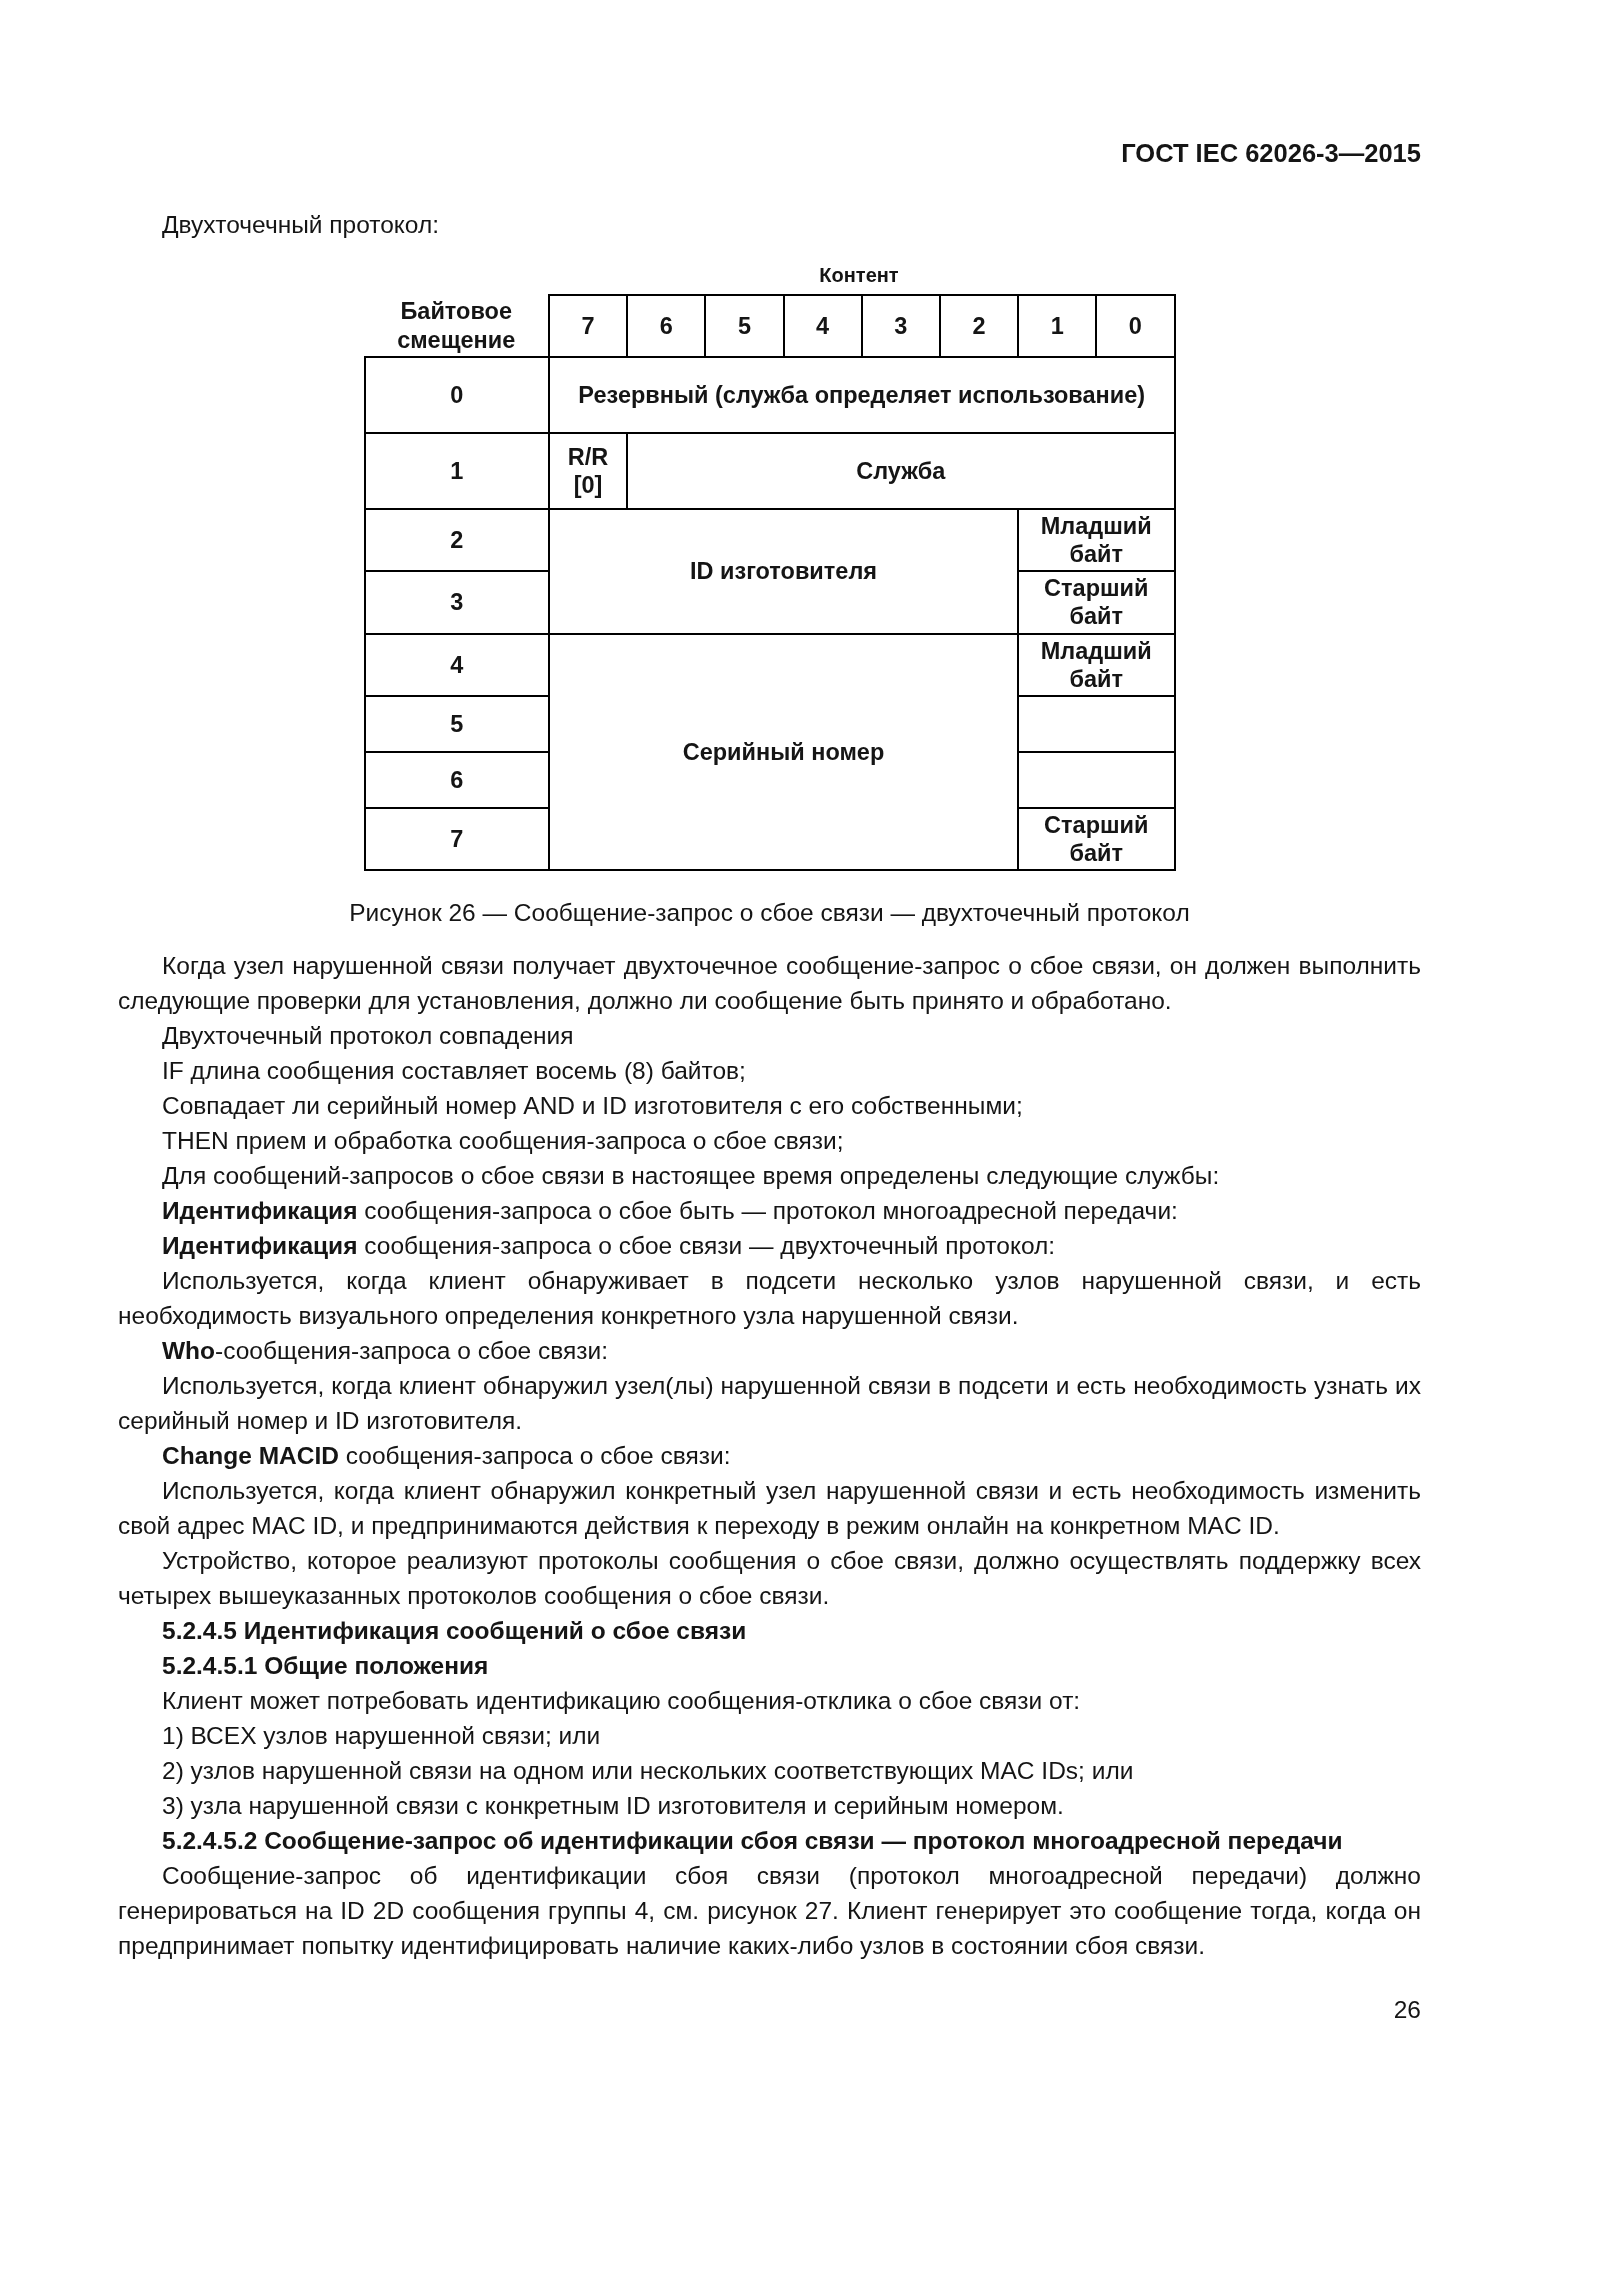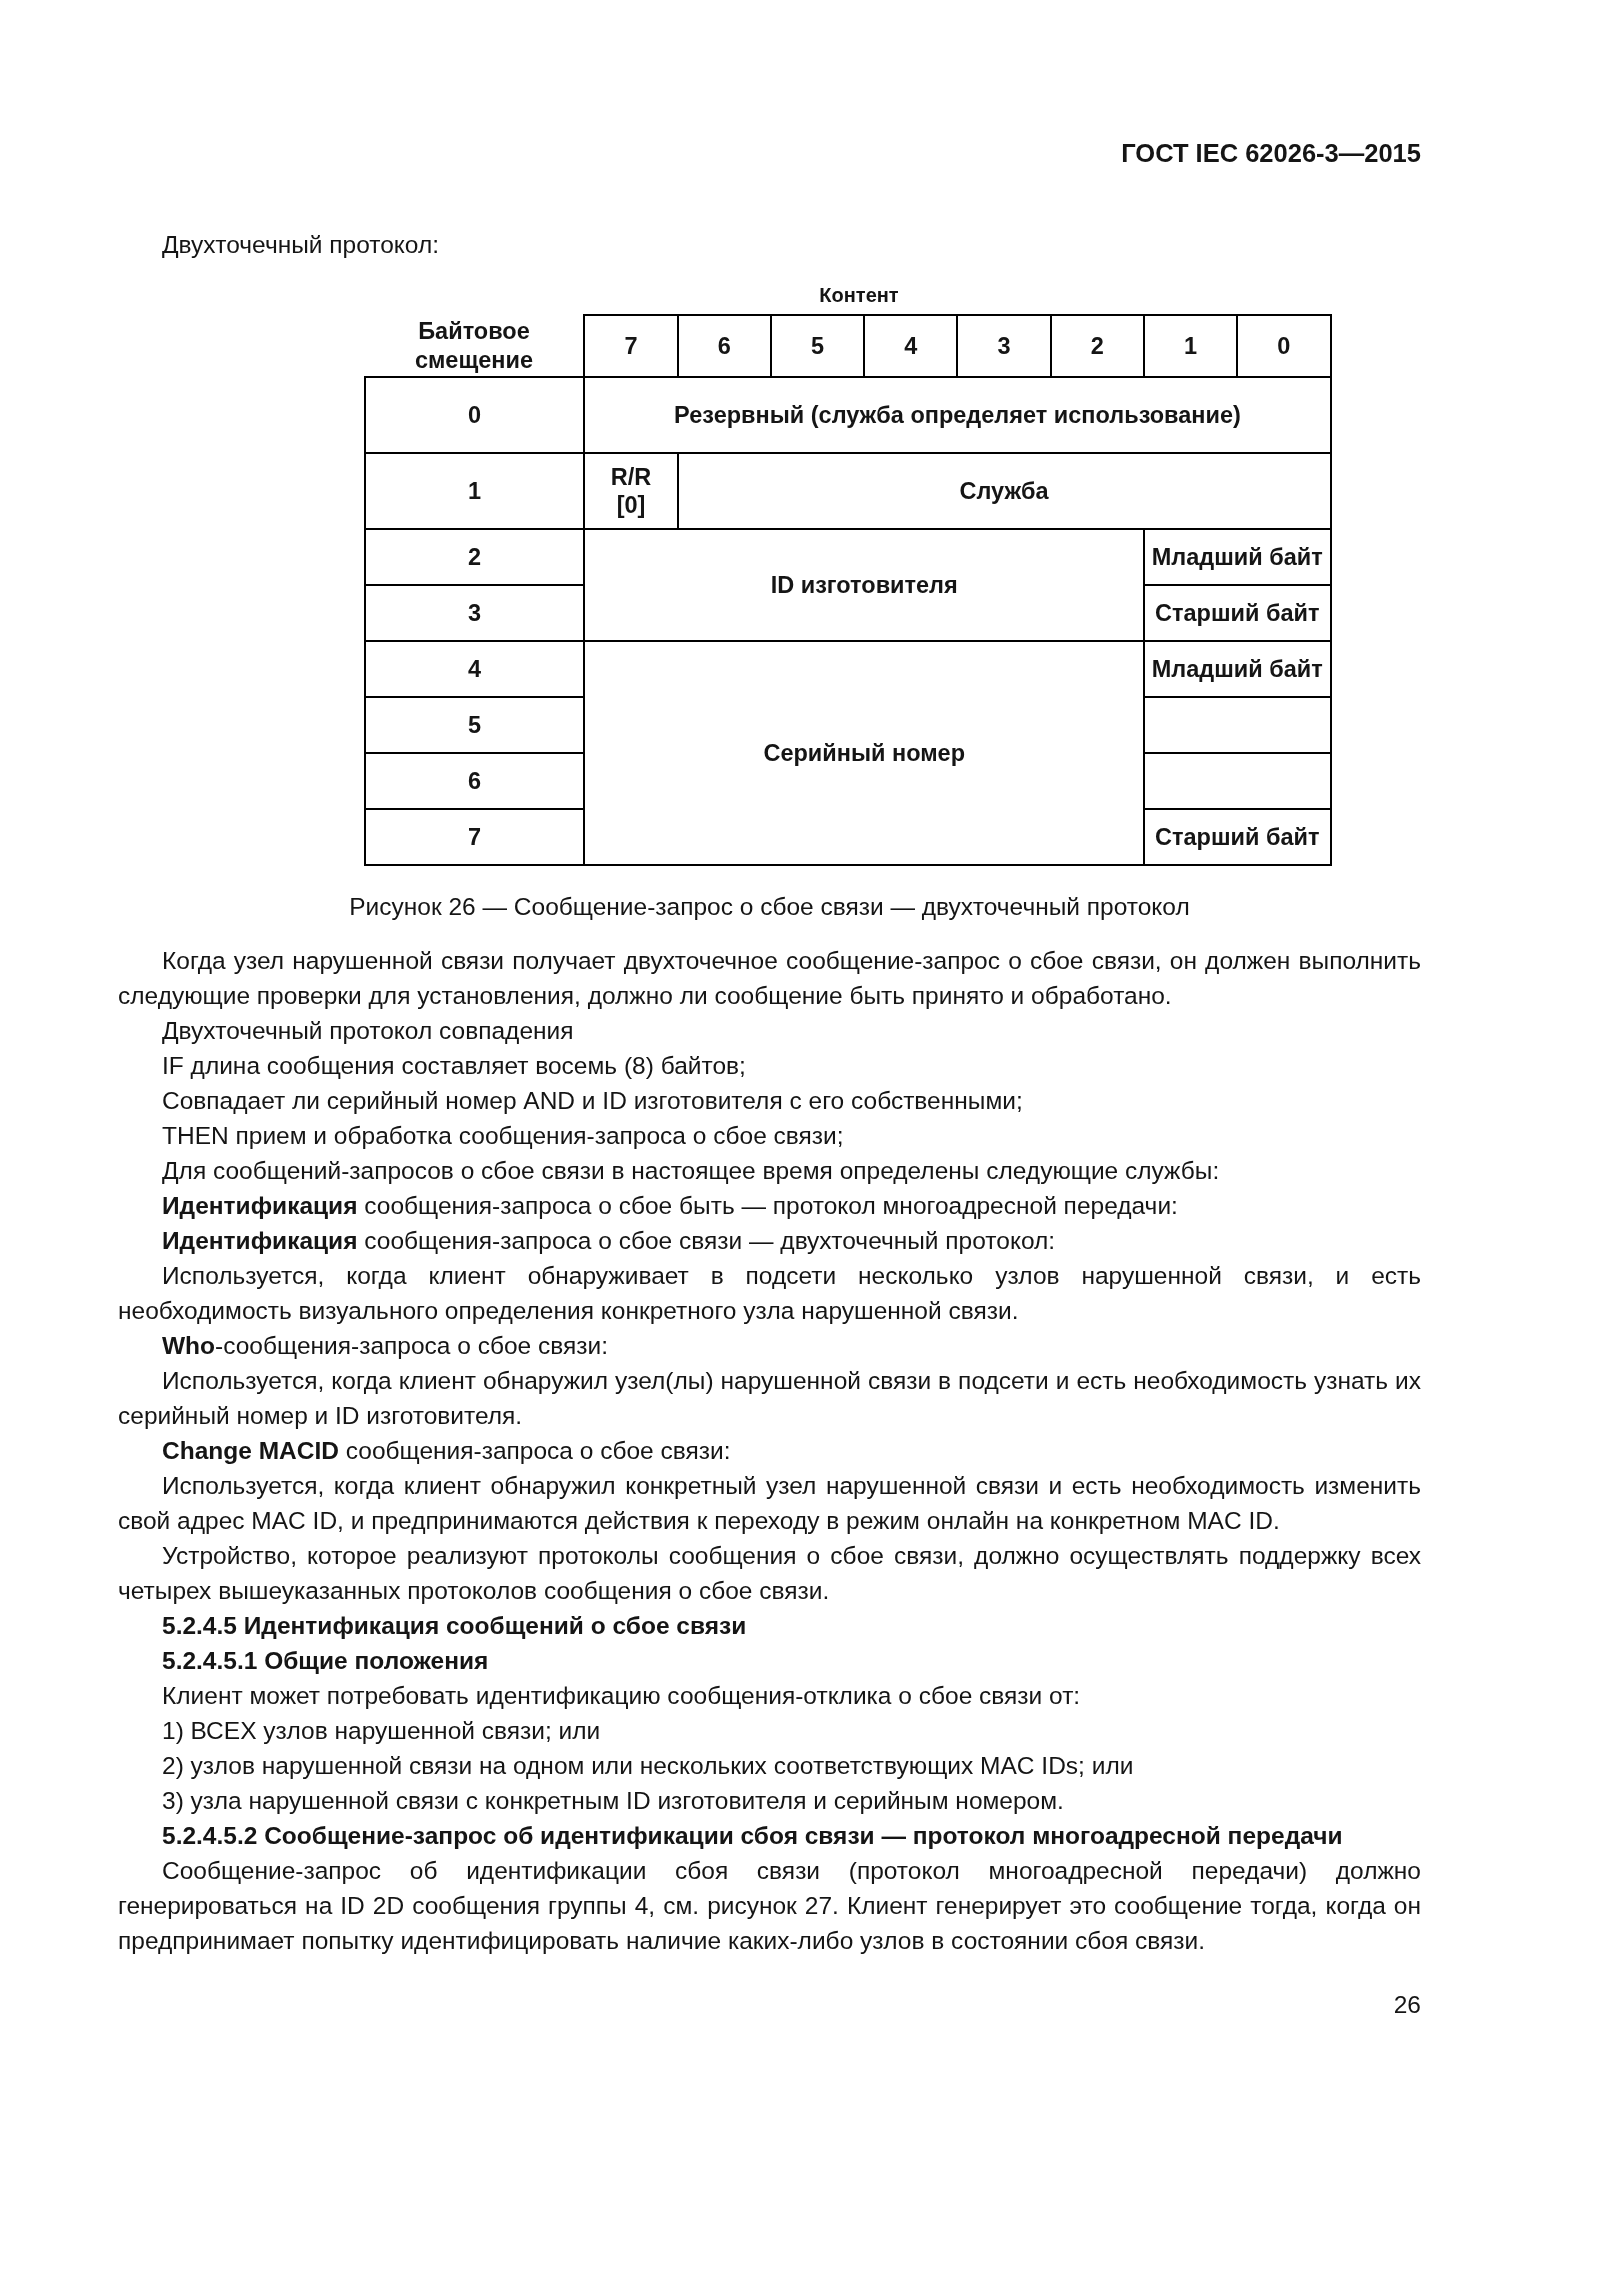--- a/index.html
+++ b/index.html
@@ -14,21 +14,21 @@
     background: #ffffff;
     padding: 139px 200px 0 118px;
     position: relative;
     overflow: hidden;
   }
   .doc-header {
     text-align: right;
     font-weight: bold;
     font-size: 25.5px;
     line-height: 29px;
-    margin-bottom: 59px;
+    margin-bottom: 39px;
   }
   .para {
     font-size: 24.5px;
     line-height: 35px;
     text-align: justify;
     text-indent: 44px;
   }
   .para .b { font-weight: bold; }
 
   
@@ -38,21 +38,21 @@
     margin-left: 182px;
     width: 627px;
     text-align: center;
     font-weight: bold;
     font-size: 20px;
     padding-bottom: 7.8px;
   }
   .msg-table {
     border-collapse: collapse;
     table-layout: fixed;
-    width: 968px;
+    width: 812px;
     font-weight: bold;
     font-size: 23.5px;
   }
   .msg-table td {
     border: 2px solid #000;
     text-align: center;
     vertical-align: middle;
     line-height: 1.2;
     padding: 2px 3.9px;
     overflow: hidden;

